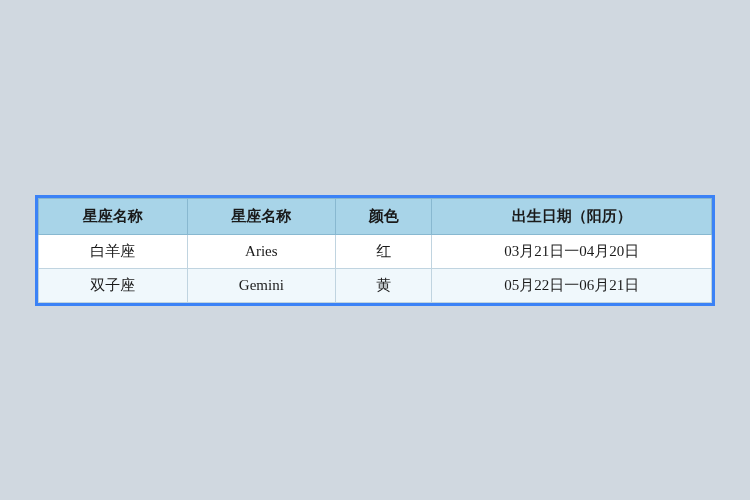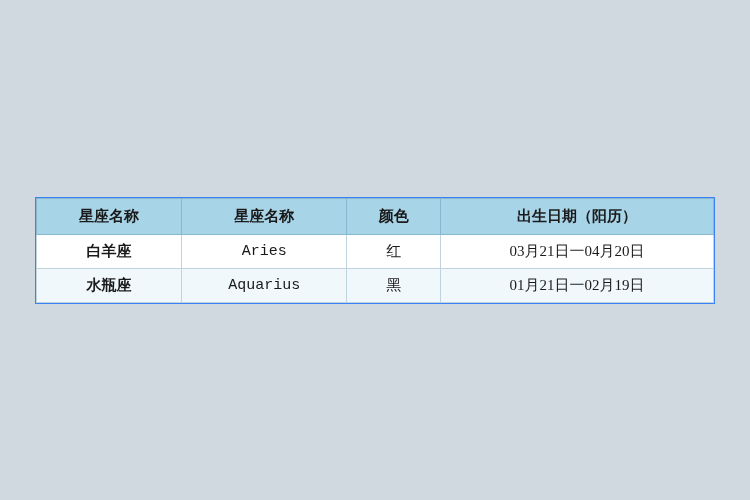--- a/index.html
+++ b/index.html
@@ -13,21 +13,21 @@
       height: 500px;
       background-color: #d0d8e0;
       display: flex;
       align-items: center;
       justify-content: center;
       font-family: "SimSun", "宋体", serif;
     }
 
     .table-container {
       background-color: #ffffff;
-      border: 1px solid #3b82f6;
+      border: 3px solid #3b82f6;
       width: 680px;
     }
 
     table {
       width: 100%;
       border-collapse: collapse;
     }
 
     thead tr {
       background-color: #a8d4e8;
@@ -52,26 +52,25 @@
 
     tbody td {
       border: 1px solid #c0d4e0;
       padding: 7px 12px;
       text-align: center;
       font-size: 15px;
       color: #1a1a1a;
     }
 
     tbody td:first-child {
-      font-weight: bold;
+      font-weight: normal;
     }
 
     tbody td:nth-child(2) {
       font-style: normal;
-      font-family: Liberation Mono, monospace;
     }
   </style>
 </head>
 <body>
 
 <div class="table-container">
   <table>
     <thead>
       <tr>
       <th>星座名称</th>
@@ -81,20 +80,20 @@
         </tr>
     </thead>
     <tbody>
     <tr>
           <td>白羊座</td>
           <td>Aries</td>
           <td>红</td>
           <td>03月21日一04月20日</td>
         </tr>
         <tr>
-          <td>水瓶座</td>
-          <td>Aquarius</td>
-          <td>黑</td>
-          <td>01月21日一02月19日</td>
+          <td>双子座</td>
+          <td>Gemini</td>
+          <td>黄</td>
+          <td>05月22日一06月21日</td>
         </tr>
       </tbody>
   </table>
 </div>
 
 </body></html>

